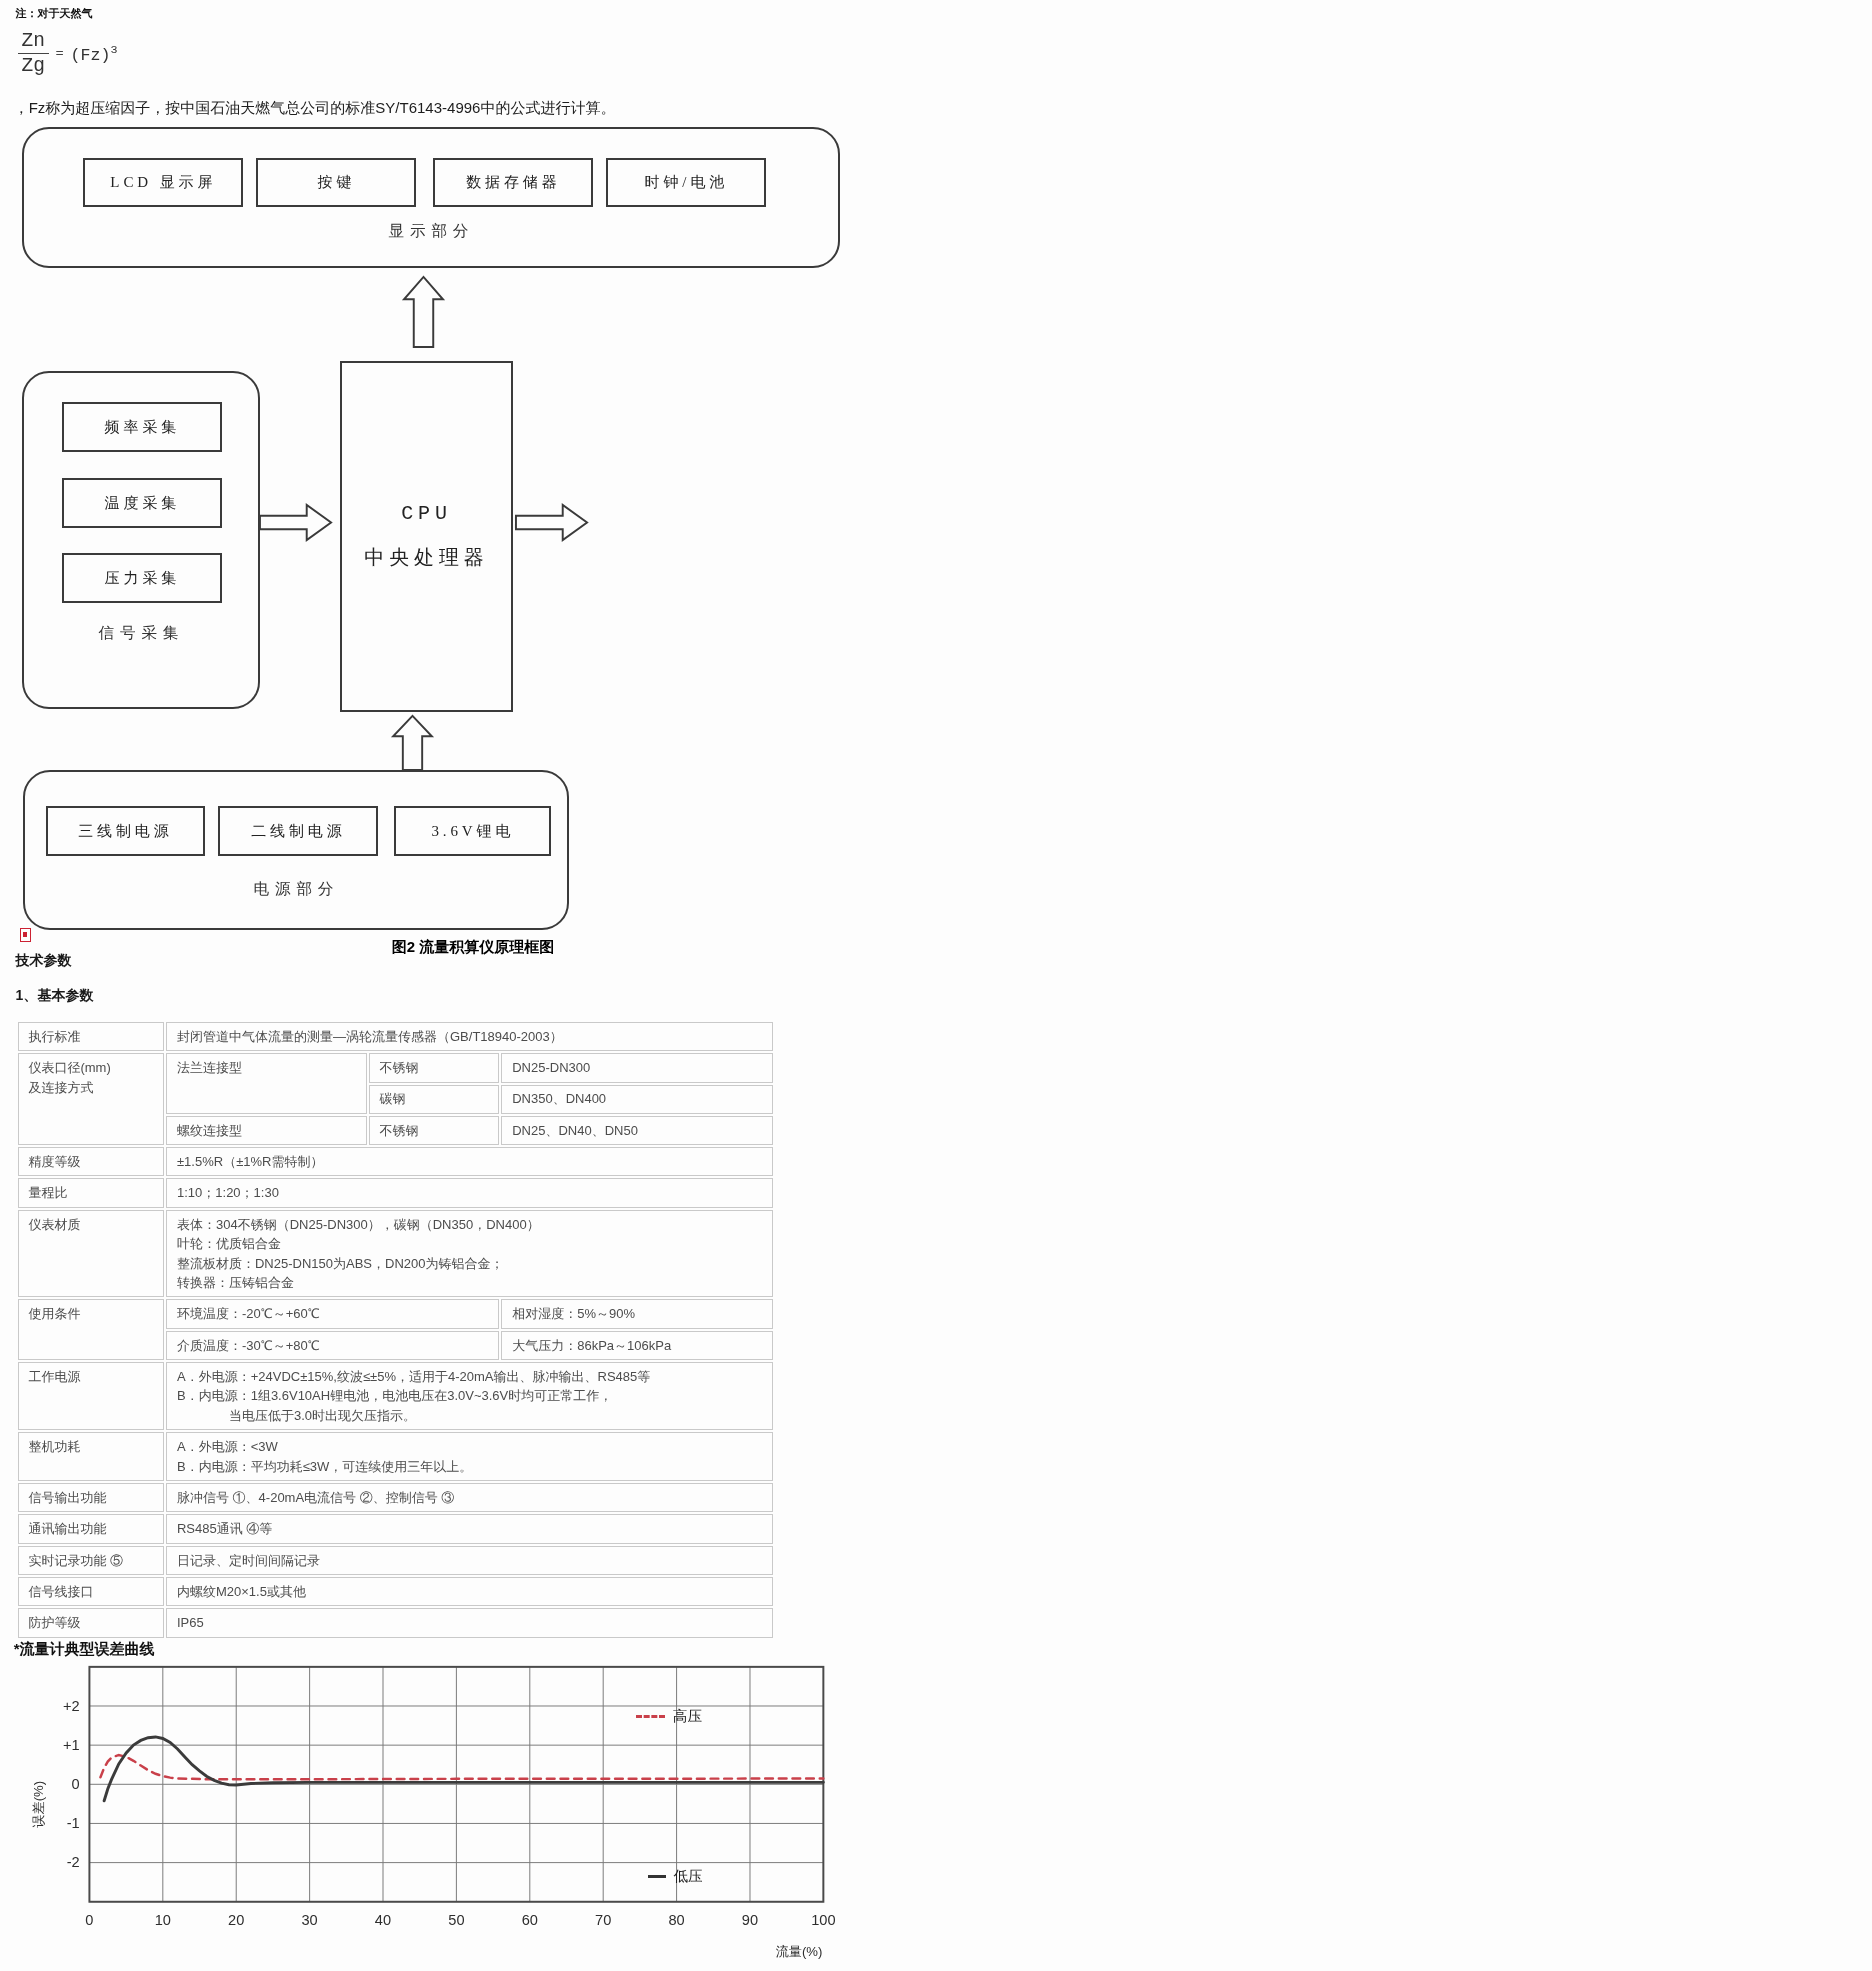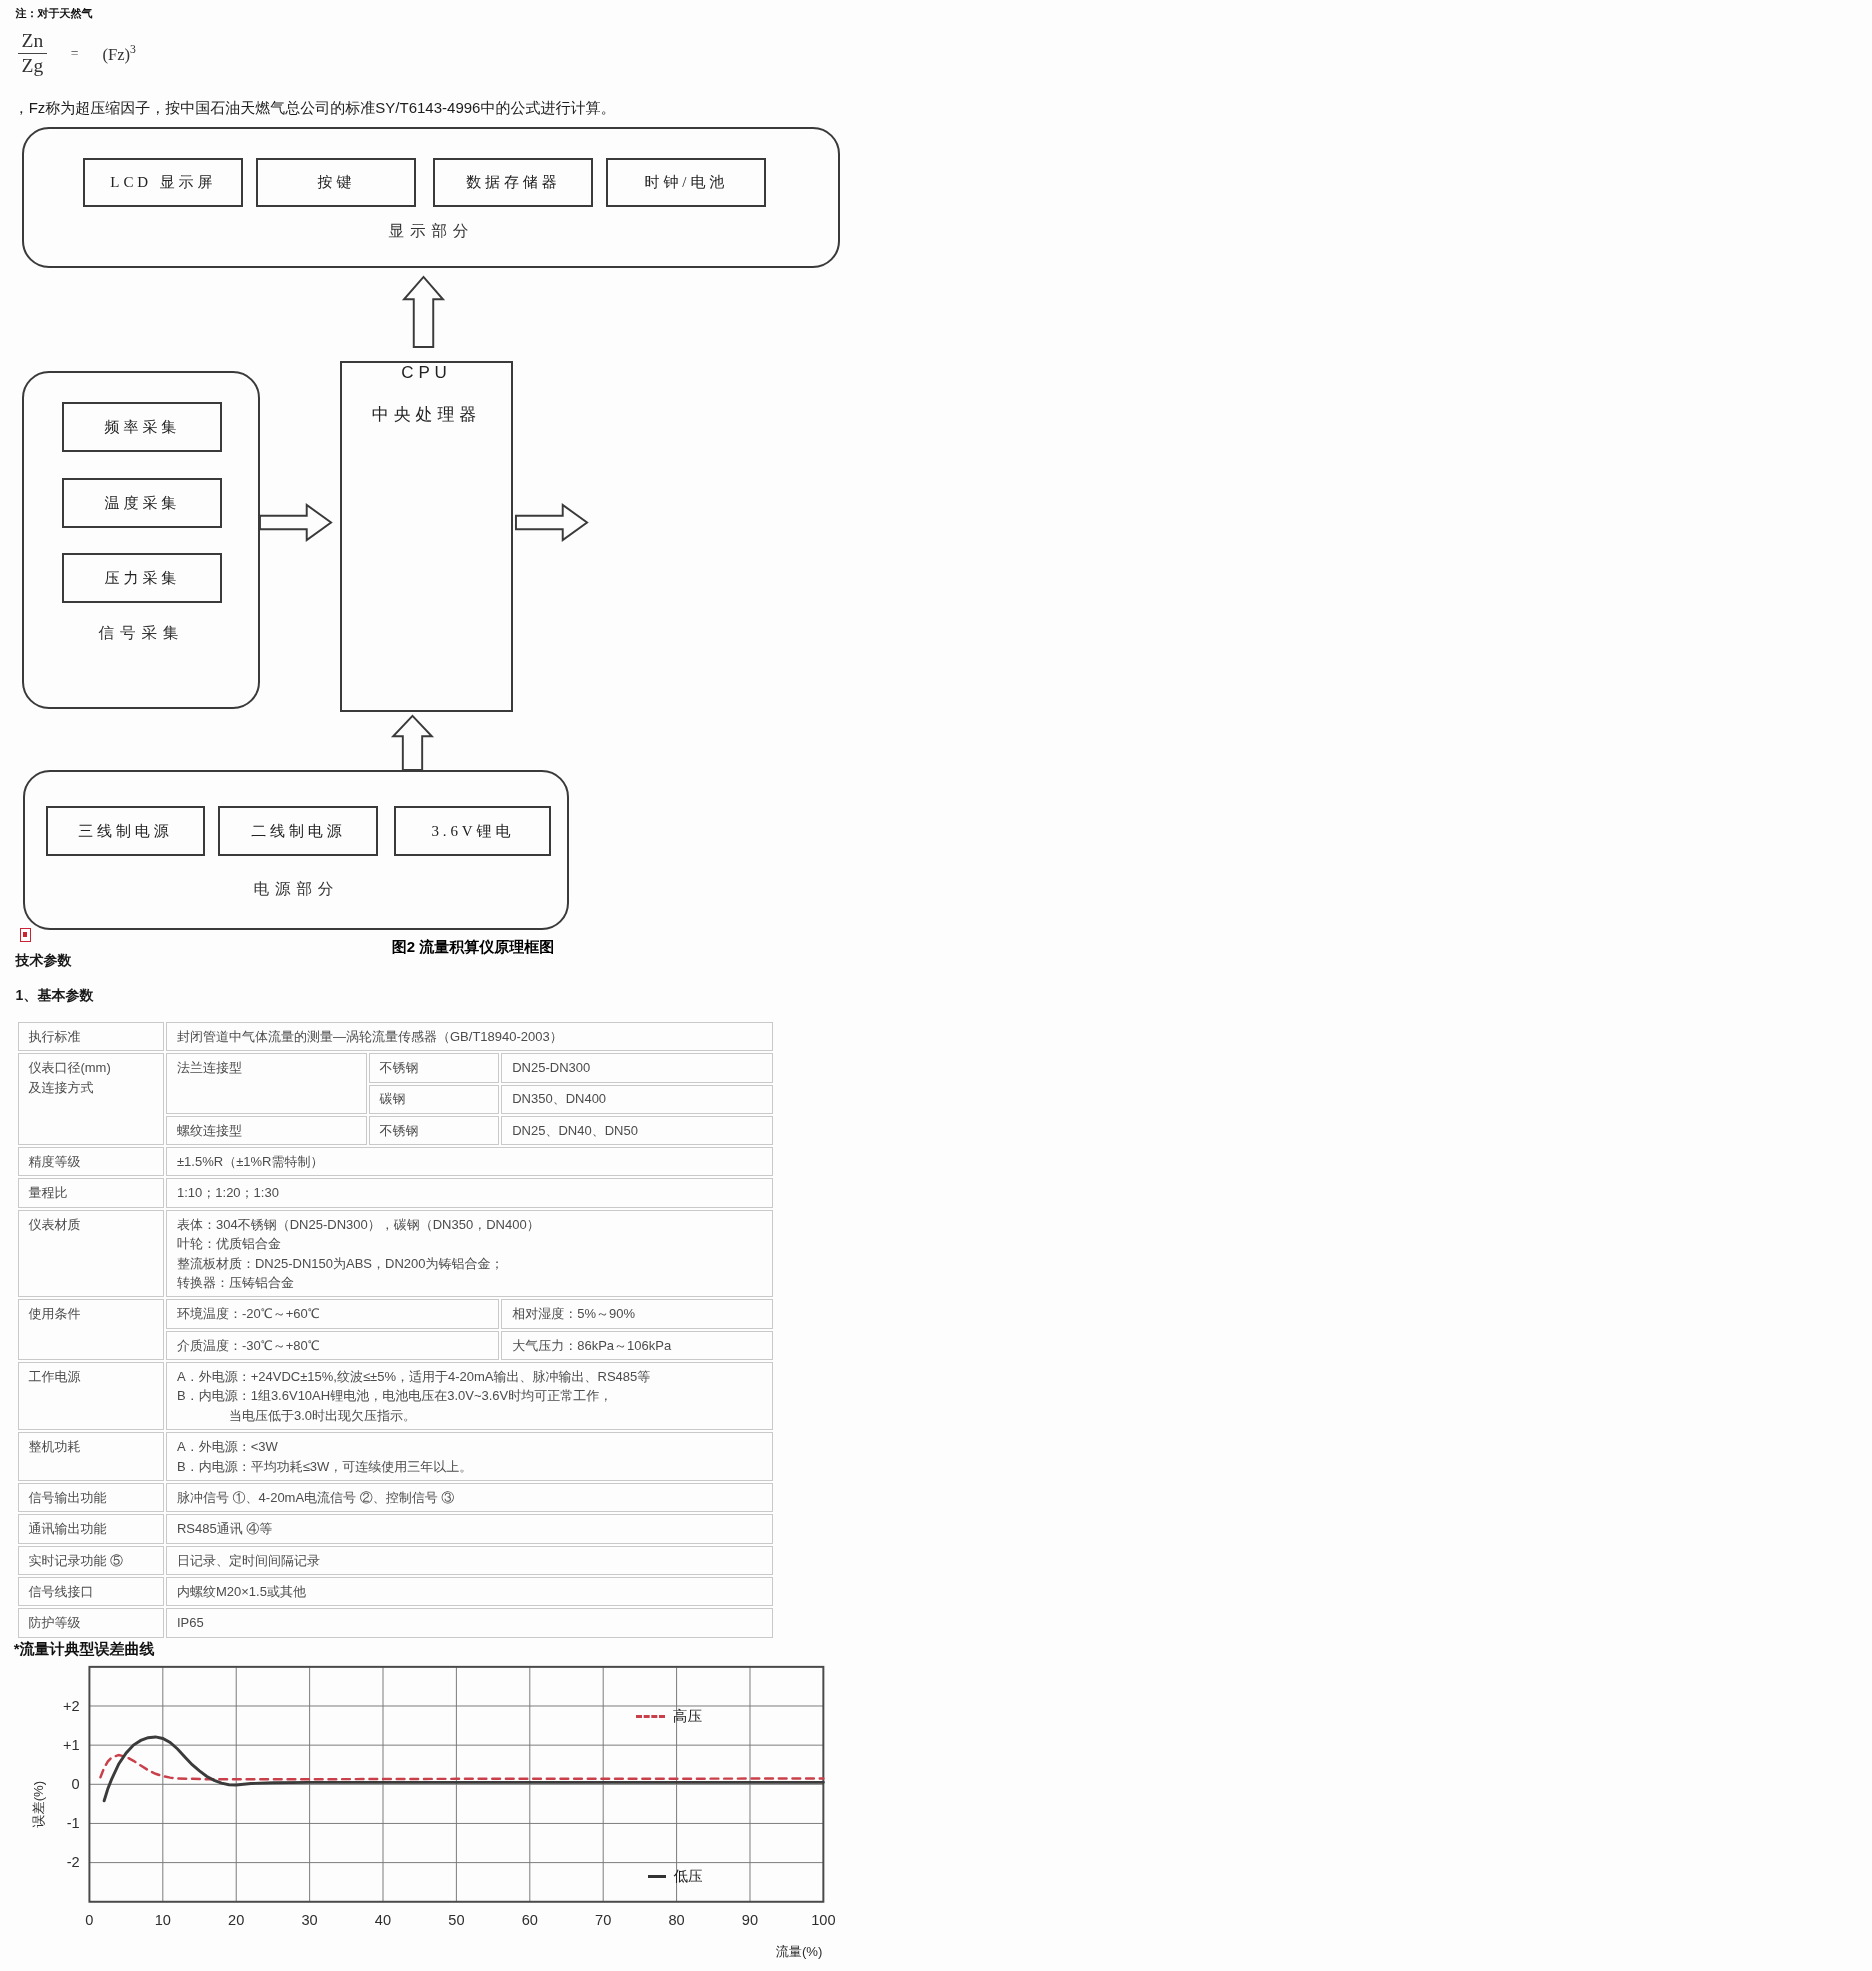--- a/index.html
+++ b/index.html
@@ -2,39 +2,39 @@
 <html><head>
 <meta charset="utf-8">
 <style>
   html,body{margin:0;padding:0;background:#fff;}
   .page{position:relative;width:1872px;height:1972px;background:#fdfdfd;
         font-family:"Liberation Sans",sans-serif;color:#2b2b2b;overflow:hidden;}
   .abs{position:absolute;}
   
   .note{left:15.6px;top:5.9px;font-size:11px;font-weight:bold;color:#111;}
   .formula{left:17.6px;top:29px;display:flex;align-items:center;
-           font-family:Liberation Serif, serif;color:#333;gap:17px;}
+           font-family:Liberation Mono, monospace;color:#333;}
   .frac{display:inline-flex;flex-direction:column;align-items:center;font-size:19.5px;line-height:1.25;}
   .frac .num{border-bottom:1.6px solid #444;padding:0 3.9px;}
   .frac .den{padding:0 3.9px;}
   .eq{font-size:13.7px;margin:0 6.8px;color:#444;}
   .rhs{font-size:16.6px;}
   .rhs sup{font-size:11.7px;}
   .intro{left:13.7px;top:99px;font-size:15px;color:#1d1d1d;}
   
   .rc{border:2px solid #3a3a3a;border-radius:27px;background:transparent;}
   .dbox{position:absolute;border:2px solid #3a3a3a;background:#fdfdfd;
         display:flex;align-items:center;justify-content:center;
         font-family:"Liberation Serif",serif;font-size:15px;color:#222;
         letter-spacing:3.9px;white-space:nowrap;}
   .clabel{position:absolute;left:0;right:0;text-align:center;
         font-family:"Liberation Serif",serif;font-size:15.6px;color:#333;letter-spacing:5.9px;}
   .cpu{left:340px;top:361px;width:169px;height:347px;border:2px solid #3a3a3a;
-       display:flex;flex-direction:column;align-items:center;gap:19.5px;
-       font-family:Liberation Sans, sans-serif;font-size:17px;color:#222;letter-spacing:4.9px;}
+       display:flex;flex-direction:column;align-items:center;justify-content:center;gap:19.5px;
+       font-family:Liberation Mono, monospace;font-size:20px;color:#222;letter-spacing:4.9px;}
   .arrow svg{display:block;}
   .caption{left:244px;top:938px;width:458px;text-align:center;font-size:15px;font-weight:bold;color:#000000;}
   
   .bimg{left:19.5px;top:928px;width:9.8px;height:11.7px;border:1px solid #c23;background:#fff;}
   .bimg:before{content:"";position:absolute;left:2px;top:2.9px;width:4.9px;height:4.9px;background:#c23;display:block;}
   .h-tech{left:15.6px;top:952px;font-size:14px;font-weight:bold;color:#1a1a1a;}
   .h-basic{left:15.6px;top:987px;font-size:14px;font-weight:bold;color:#1a1a1a;}
   
   .spec{left:15.6px;top:1020px;width:759px;border-collapse:separate;border-spacing:2px;}
   .spec td{border:1px solid #c9c9c9;background:#fdfdfd;padding:3.9px 9.8px;

